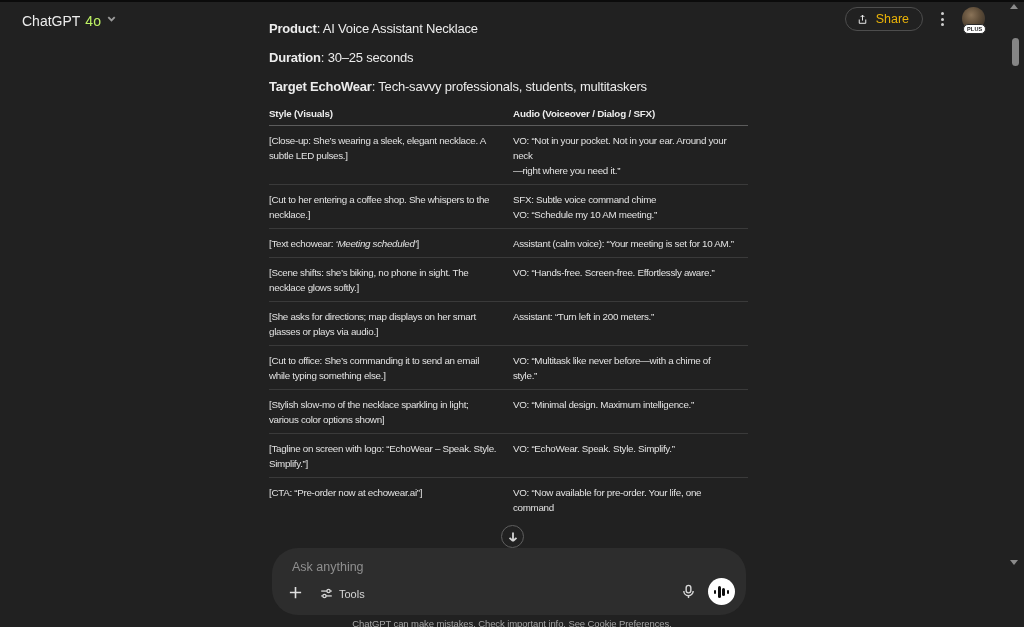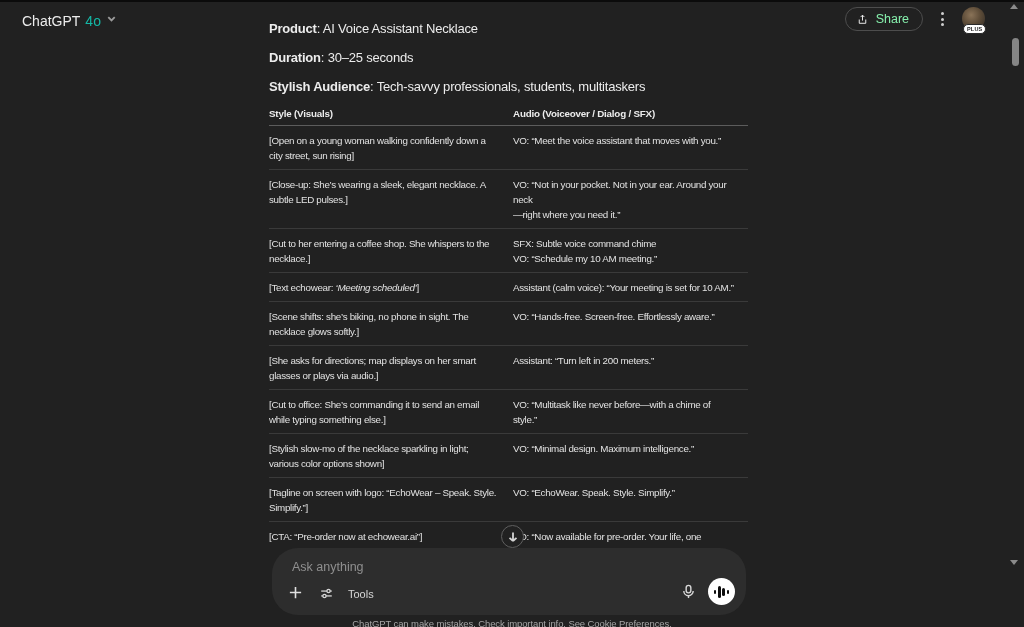--- a/index.html
+++ b/index.html
@@ -13,27 +13,27 @@
   .window-edge { position:absolute; top:0; left:0; width:1024px; height:2px; background:#0b0b0b; z-index:10; }
 
   
   .topbar { position:absolute; top:2px; left:0; right:0; height:38px; z-index:9; }
   .model-switcher {
     position:absolute; left:16px; top:8px;
     display:flex; align-items:flex-start; gap:5px;
     font-size:14px; color:#ececec; cursor:pointer;
     padding:3px 6px; border-radius:8px;
   }
-  .model-version { color:#14b8a6; }
+  .model-version { color:#bef264; }
   .chev { width:11px; height:11px; stroke:#9b9b9b; fill:none; stroke-width:2; }
   .topbar-right { position:absolute; right:38px; top:5px; display:flex; align-items:center; gap:14px; }
   .share-btn {
     display:flex; align-items:center; gap:7px;
     border:1px solid #4d4d4d; border-radius:999px;
-    padding:4px 13px 4px 10px; font-size:12.5px; color:#86efac;
+    padding:4px 13px 4px 10px; font-size:12.5px; color:#eab308;
     background:transparent; cursor:pointer;justify-content:center;
   }
   .share-icon { width:13px; height:13px; stroke:#ececec; fill:none; stroke-width:1.8; }
   .dots-menu { display:flex; flex-direction:column; gap:2.5px; padding:4px; cursor:pointer; }
   .dots-menu i { width:3px; height:3px; border-radius:50%; background:#cfcfcf; }
   .avatar-wrap { position:relative; width:24px; height:24px; }
   .avatar {
     width:23px; height:23px; border-radius:50%;
     background:radial-gradient(circle at 40% 35%, #8a7358 0%, #5d4c38 45%, #2a2723 100%);
     overflow:hidden;
@@ -87,21 +87,21 @@
   .composer-placeholder {
     position:absolute; left:20px; top:12px; font-size:12.5px; color:#8f8f8f;
   }
   .composer-row { position:absolute; left:0; right:0; bottom:9px; height:28px; }
   .plus-btn {
     position:absolute; left:9px; bottom:0; width:28px; height:28px; border-radius:50%;
     display:flex; align-items:center; justify-content:center; cursor:pointer;
   }
   .plus-btn svg { width:15px; height:15px; stroke:#e0e0e0; stroke-width:1.7; }
   .tools-btn {
-    position:absolute; left:40px; bottom:2px; display:flex; align-items:center; gap:15px;
+    position:absolute; left:40px; bottom:2px; display:flex; align-items:center; gap:6px;
     color:#d6d6d6; font-size:11px; padding:4px 8px; border-radius:999px; cursor:pointer;
   }
   .tools-btn svg { width:13px; height:13px; stroke:#d6d6d6; fill:none; stroke-width:1.6; }
   .mic-btn { position:absolute; right:45px; bottom:2px; width:26px; height:26px;
     display:flex; align-items:center; justify-content:center; cursor:pointer; }
   .mic-btn svg { width:15px; height:15px; stroke:#d8d8d8; fill:none; stroke-width:1.5; }
   .voice-btn {
     position:absolute; right:11px; bottom:1px; width:27px; height:27px; border-radius:50%;
     background:#ffffff; display:flex; align-items:center; justify-content:center; gap:1.8px; cursor:pointer;
   }
@@ -150,34 +150,30 @@
   </div>
 </div>
 
 <div class="sb-up"></div>
 <div class="sb-thumb"></div>
 <div class="sb-down"></div>
 
 <div class="content">
   <p class="meta-line"><b>Product</b><span>: AI Voice Assistant Necklace</span></p>
   <p class="meta-line"><b>Duration</b><span>: 30–25 seconds</span></p>
-  <p class="meta-line"><b>Stylish Audience</b><span>: Tech-savvy professionals, students, multitaskers</span></p>
+  <p class="meta-line"><b>Target EchoWear</b><span>: Tech-savvy professionals, students, multitaskers</span></p>
 
   <table class="script-table">
     <thead>
       <tr>
         <th class="col-video">Style (Visuals)</th>
         <th>Audio (Voiceover / Dialog / SFX)</th>
       </tr>
     </thead>
     <tbody>
-      <tr>
-        <td>[Open on a young woman walking confidently down a city street, sun rising]</td>
-        <td>VO: “Meet the voice assistant that moves with you.”</td>
-      </tr>
       <tr>
         <td>[Close-up: She’s wearing a sleek, elegant necklace. A subtle LED pulses.]</td>
         <td>VO: “Not in your pocket. Not in your ear. Around your neck
 —right where you need it.”</td>
       </tr>
       <tr>
         <td>[Cut to her entering a coffee shop. She whispers to the necklace.]</td>
         <td>SFX: Subtle voice command chime
 VO: “Schedule my 10 AM meeting.”</td>
       </tr>

